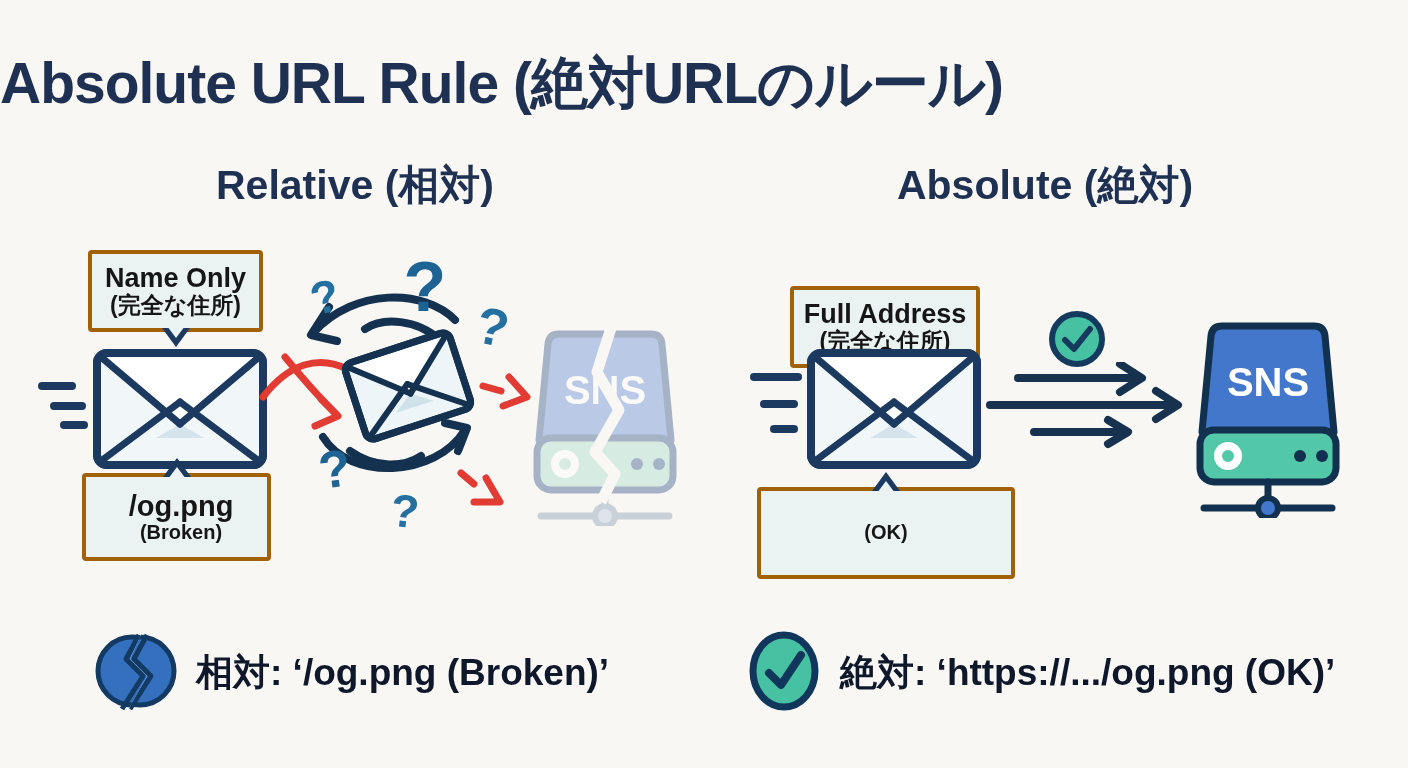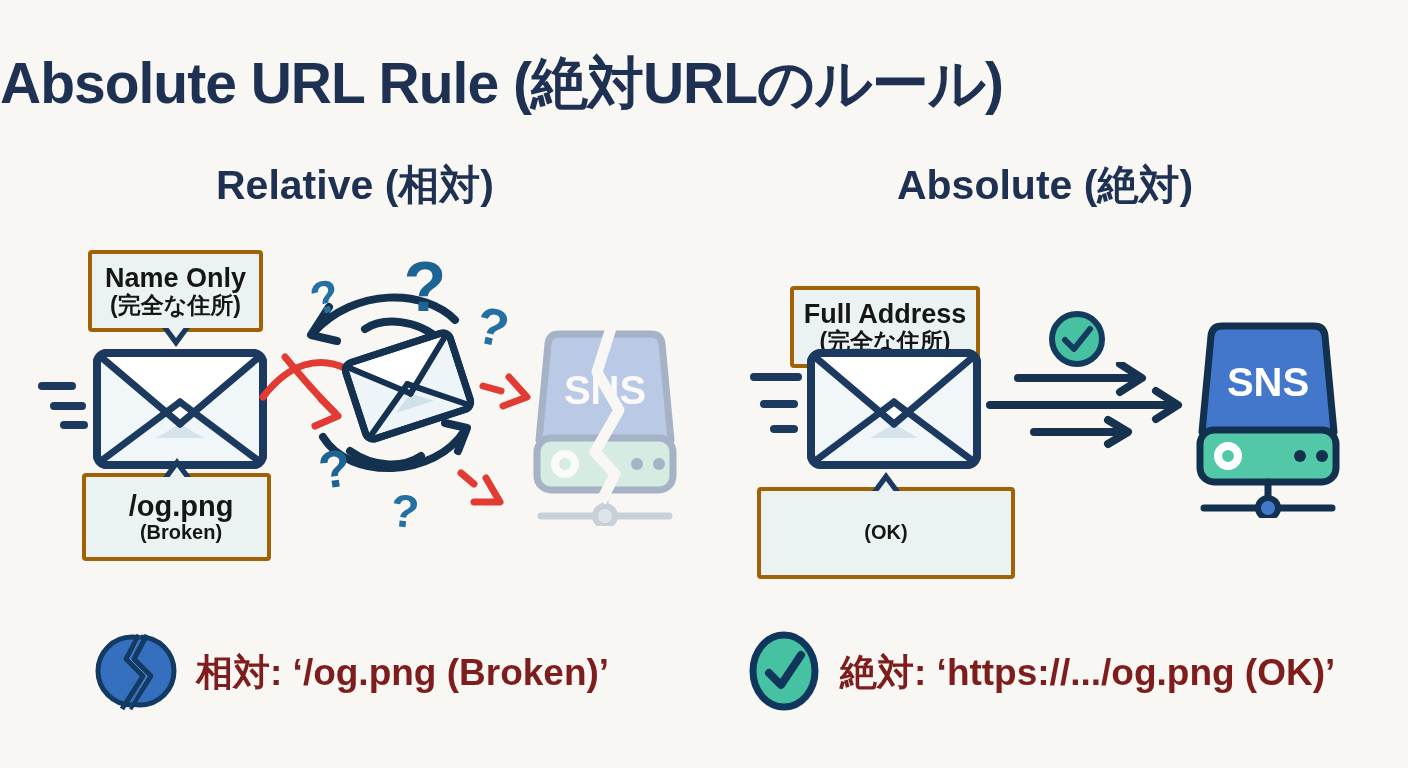--- a/index.html
+++ b/index.html
@@ -53,21 +53,21 @@
     content:"";position:absolute;left:50%;top:-19px;margin-left:-14px;
     border-left:14px solid transparent;border-right:14px solid transparent;
     border-bottom:19px solid #1c3a5f;
   }
   .tail-up::after{
     content:"";position:absolute;left:50%;top:-10px;margin-left:-9px;
     border-left:9px solid transparent;border-right:9px solid transparent;
     border-bottom:12px solid #eaf3f2;
   }
   .summary-text{
-    font-size:37px;font-weight:700;color:#7f1d1d;white-space:nowrap;
+    font-size:37px;font-weight:700;color:#0f172a;white-space:nowrap;
   }
   svg text.qm{font-family:"Liberation Sans","DejaVu Sans",sans-serif;font-weight:700;}
   svg text.sns{font-family:"Liberation Sans","DejaVu Sans",sans-serif;font-weight:700;}
 </style>
 </head>
 <body>
 
 <div id="stage">
 
   <div class="abs title">Absolute URL Rule (絶対URLのルール)</div>

